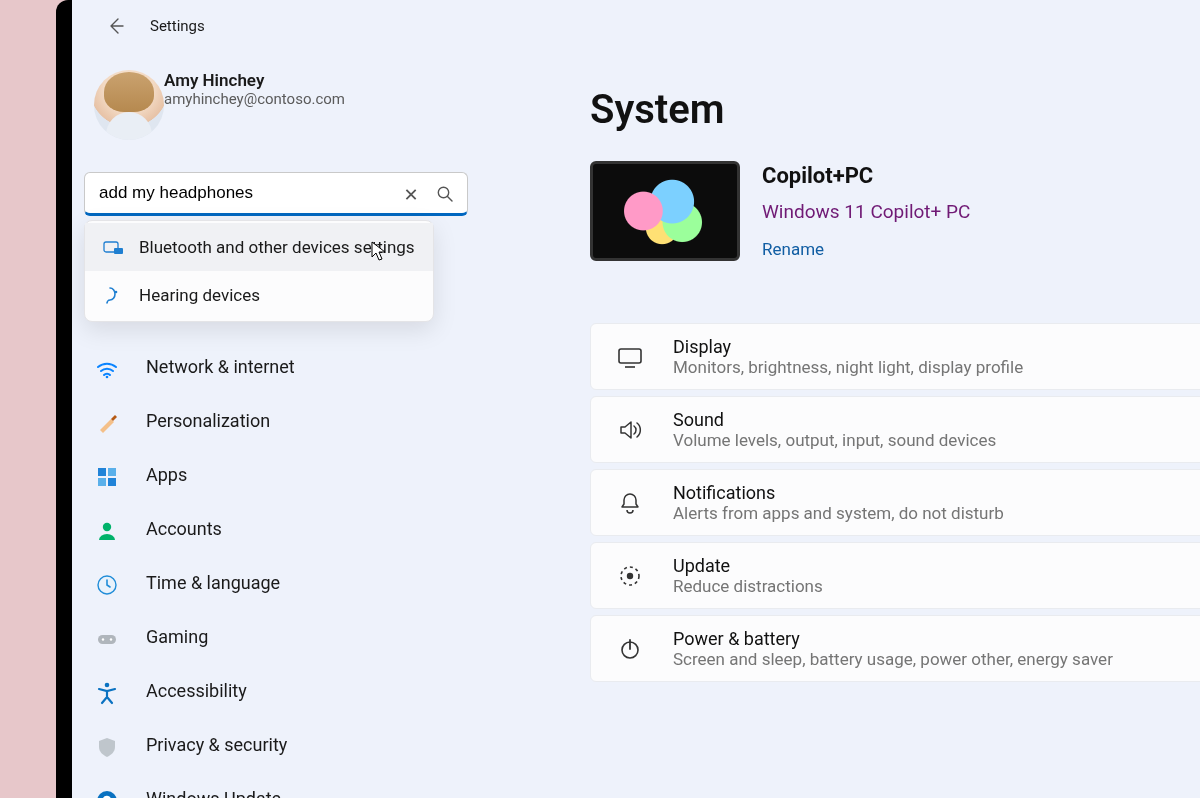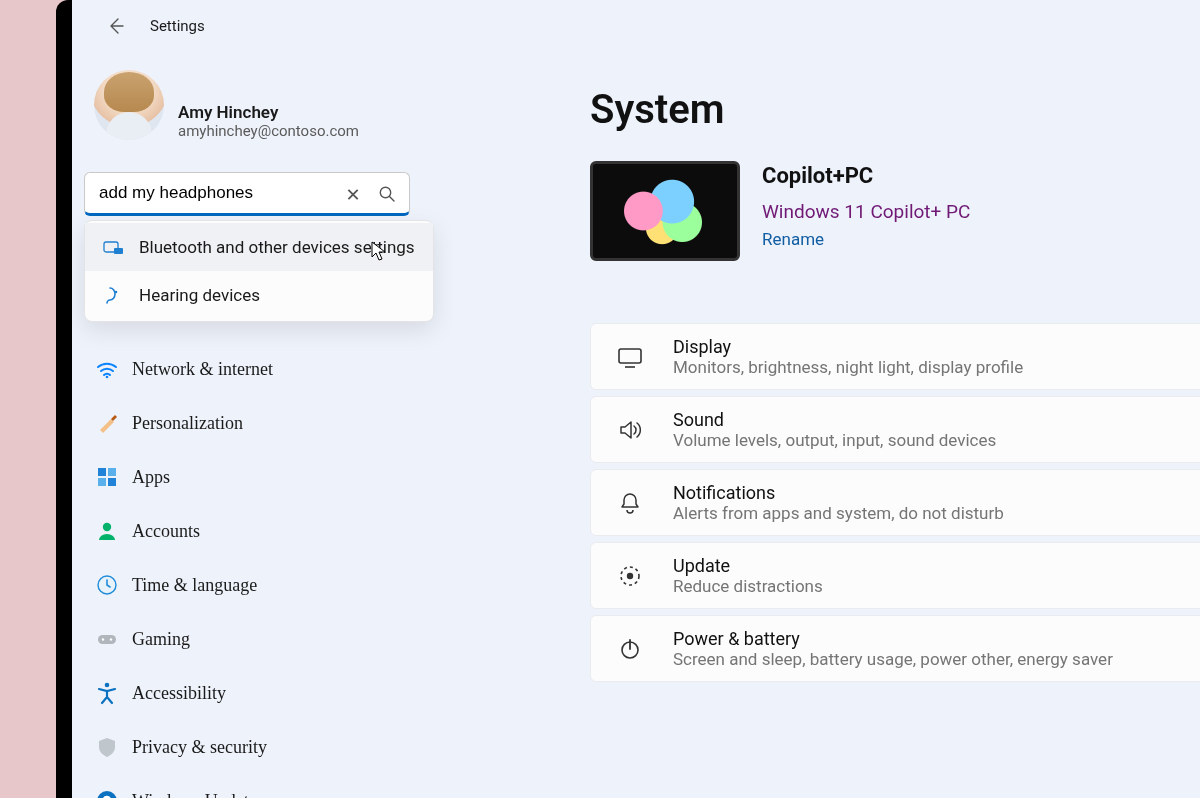--- a/index.html
+++ b/index.html
@@ -38,22 +38,21 @@
     display: flex;
     height: calc(100% - 46px);
   }
   .sidebar {
     width: 440px;
     padding: 12px 0 0 12px;
     position: relative;
   }
   .profile {
     display: flex;
-    align-items: flex-end;
-    gap: 14px;
+    align-items: flex-start;
     padding: 12px 18px 14px 10px;
   }
   .avatar {
     width: 70px; height: 70px;
     border-radius: 50%;
     background: radial-gradient(circle at 50% 25%, #f9e7d6 0%, #f2d9c3 40%, #e7c2a6 62%, transparent 63%),
                 linear-gradient(180deg, #dfe6f0 70%, #dfe6f0 100%);
     position: relative;
     overflow: hidden;
     flex-shrink: 0;
@@ -71,21 +70,21 @@
     left: 12px; right: 12px; bottom: 0; height: 28px;
     background: #e9eef5;
     border-radius: 30px 30px 0 0;
   }
   .profile-text { display: flex; flex-direction: column; }
   .profile-name { font-size: 17px; font-weight: 600; color: #1a1a1a; }
   .profile-email { font-size: 15px; color: #5b5b5b; }
   .search-wrap {
     position: relative;
     margin: 18px 0 0 0;
-    width: 326px;
+    width: 384px;
   }
   .search-input {
     width: 100%;
     height: 44px;
     border: 1px solid #c9c9c9;
     border-radius: 6px;
     padding: 0 70px 0 14px;
     font-size: 17px;
     background: #fff;
     outline: none;
@@ -130,28 +129,26 @@
   }
   .nav {
     margin-top: 128px;
     display: flex;
     flex-direction: column;
     gap: 4px;
     padding-right: 18px;
   }
   .nav-item {
     display: flex;
-    align-items: center;
-    gap: 12px;
+    gap: 26px;
     padding: 12px 16px 12px 10px;
     border-radius: 6px;
     font-size: 18px;
     color: #1a1a1a;
     cursor: pointer;
-    font-family: Liberation Serif, serif;
   }
   .nav-icon {
     width: 26px; height: 26px;
     display: flex; align-items: center; justify-content: center;
     flex-shrink: 0;
   }
   .main {
     flex: 1;
     padding: 40px 0 0 78px;
     overflow: hidden;
@@ -175,21 +172,21 @@
     background:
       radial-gradient(circle at 35% 50%, #ff9ac7 0 18%, transparent 19%),
       radial-gradient(circle at 55% 40%, #7cd0ff 0 22%, transparent 23%),
       radial-gradient(circle at 62% 62%, #9bff9b 0 18%, transparent 19%),
       radial-gradient(circle at 48% 68%, #ffe074 0 16%, transparent 17%),
       #0c0c0c;
   }
   .device-info { padding-top: 2px; }
   .device-name { font-size: 22px; font-weight: 700; color: #111; }
   .device-os { font-size: 19px; color: #701a75; margin-top: 12px; }
-  .device-rename { font-size: 17px; color: #115ea3; margin-top: 6px; cursor: pointer; }
+  .device-rename { font-size: 17px; color: #115ea3; margin-top: 16px; cursor: pointer; }
   .cards {
     display: flex;
     flex-direction: column;
     gap: 6px;
     width: 100%;
   }
   .card {
     display: flex;
     align-items: center;
     gap: 26px;

